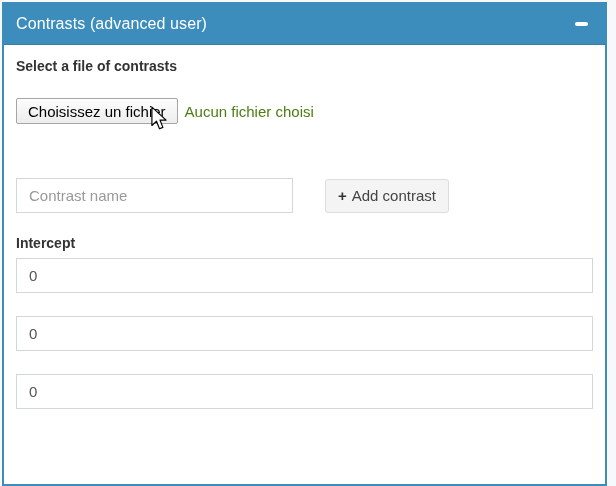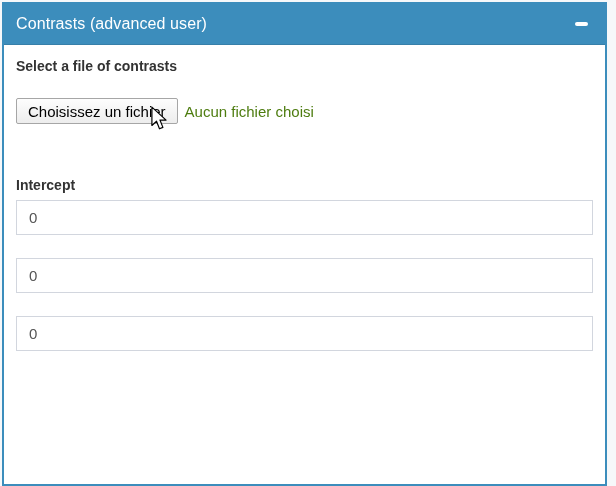--- a/index.html
+++ b/index.html
@@ -108,20 +108,27 @@
   <div class="box-body">
 
     <label class="ctl-label lbl-file">Select a file of contrasts</label>
 
     <div class="file-row">
       <button class="native-file-btn">Choisissez un fichier</button>
       <span class="file-status">Aucun fichier choisi</span>
     </div>
 
 
+    <div class="define-row">
+      <input class="text-input input-name" type="text" placeholder="Contrast name" style="">
+      <button class="btn-default">
+        <span class="plus-glyph">+</span>
+        <span>Add contrast</span>
+      </button>
+    </div>
 
     <div id="contrast-fields">
       <div class="field-group">
         <label class="ctl-label">Intercept</label>
         <input class="text-input input-full" type="text" value="0" style="">
       </div>
 
       <div class="field-group">
         <input class="text-input input-full" type="text" value="0" style="">
       </div>

